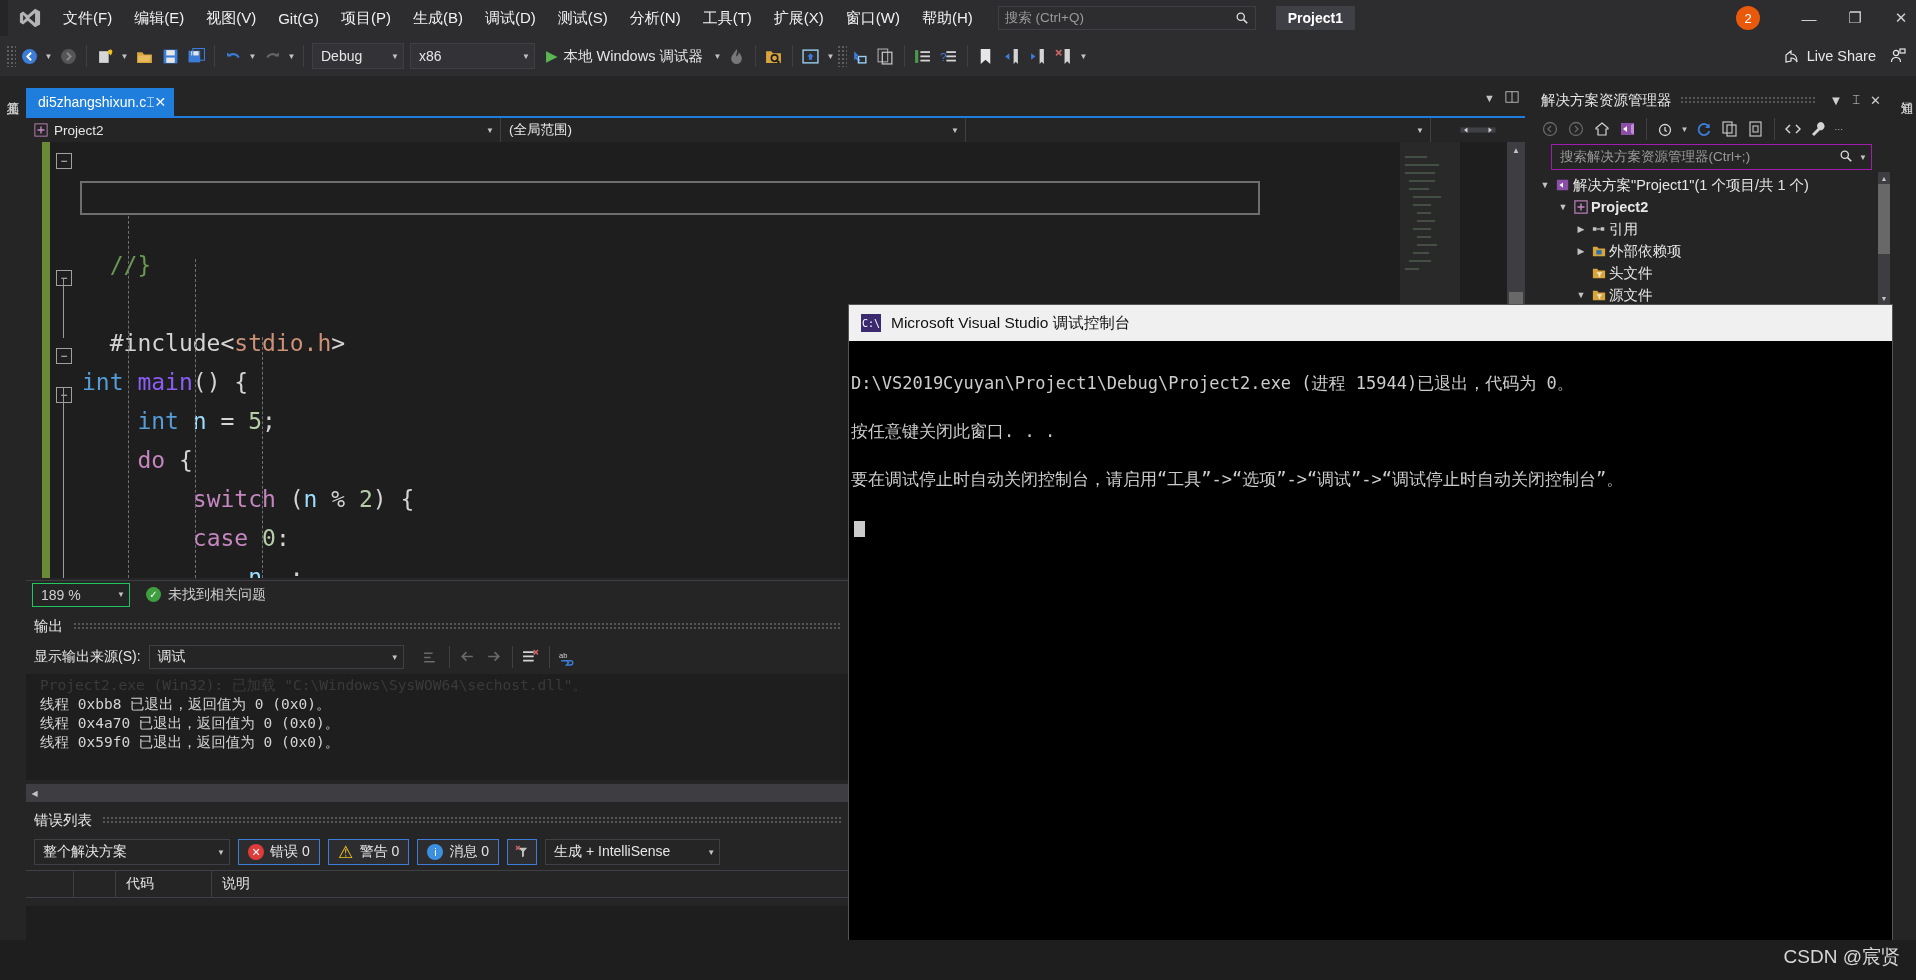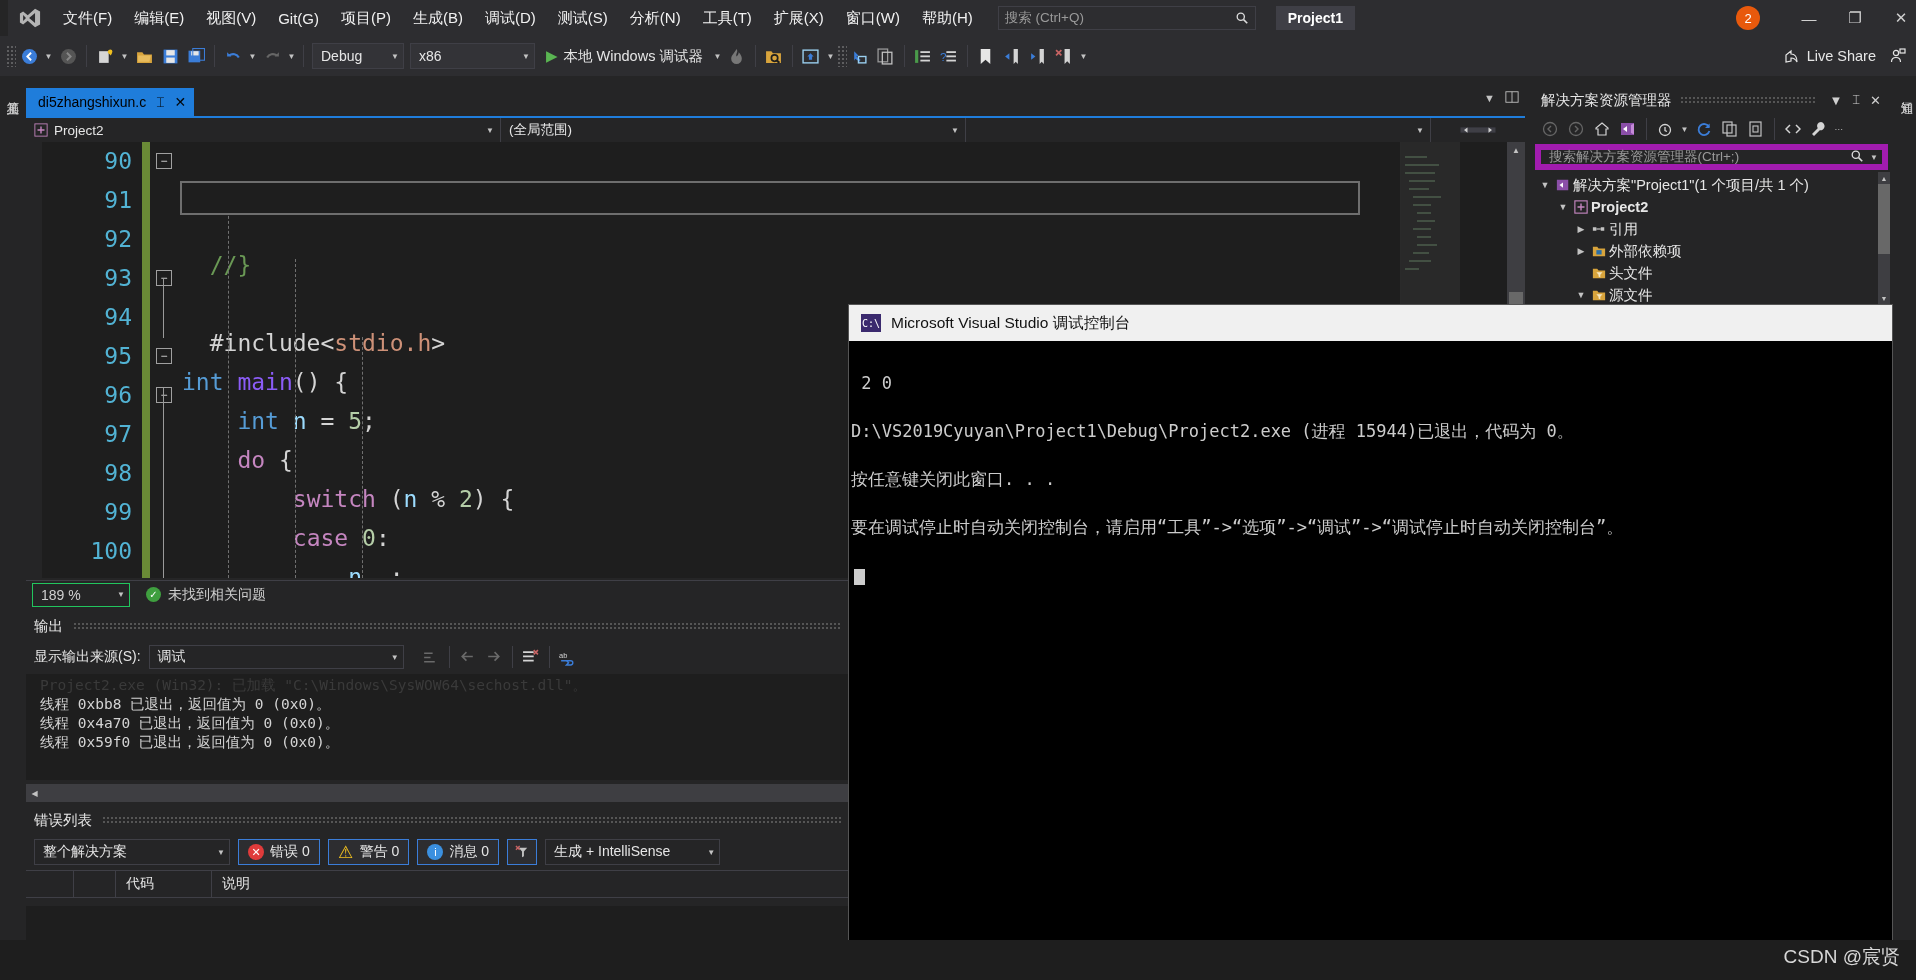--- a/index.html
+++ b/index.html
@@ -72,22 +72,22 @@
   }
   .vtab-label {
     writing-mode:vertical-rl; text-orientation:upright; letter-spacing:-1px;
     padding:6px 4px; white-space:nowrap;
   }
 
   
   .editor-wrap { position:absolute; left:26px; top:86px; width:1499px; height:514px; background:#252526; }
   .tabstrip { height:30px; display:flex; align-items:flex-end; position:relative; }
   .doc-tab {
-    height:28px; background:#1f7ddb; color:#000000; font-size:14px;
-    display:flex; align-items:center; padding:0 8px 0 12px; gap:10px;
+    height:28px; background:#1f7ddb; color:#ffffff; font-size:14px;
+    display:flex; align-items:center; padding:0 8px 0 12px; 
   }
   .doc-tab .pin, .doc-tab .x { font-size:14px; opacity:.95; }
   .tab-right-icons { position:absolute; right:6px; top:4px; display:flex; gap:10px; align-items:center; color:#c3c3c3; font-size:11px;}
   .navbar2 {
     height:26px; background:#252526; display:flex; align-items:center;
     border-top:2px solid #1f7ddb;
   }
   .nav-combo {
     height:24px; display:flex; align-items:center; padding:0 6px 0 8px; color:#e6e6e6; font-size:13.5px;
     border-right:1px solid #3f3f46;
@@ -222,21 +222,21 @@
     position:absolute; left:1531px; top:86px; width:361px; height:228px; background:#252526;
   }
   .se-title { height:28px; display:flex; align-items:center; color:#e6e6e6; font-size:14.5px; padding:0 6px 0 10px; }
   .se-title .dots { flex:1; height:8px; margin:0 8px;
      background-image:radial-gradient(#555 1px, transparent 1px); background-size:4px 4px; }
   .se-title .ti { padding:0 5px; color:#d0d0d0; font-size:13px; }
   .se-tools { height:30px; display:flex; align-items:center; padding-left:6px; }
   .se-tools .tb { width:26px; height:24px; display:flex; align-items:center; justify-content:center; }
   .se-tools svg { width:16px; height:16px; }
   .se-search {
-    height:26px; margin:0 4px; background:#252526; border:6px solid #a21caf; display:flex;
+    height:26px; margin:0 20px; background:#252526; border:1px solid #a21caf; display:flex;
     align-items:center; padding:0 4px 0 8px; color:#9a9a9a; font-size:13.5px;
   }
   .se-search .ph { flex:1; }
   .se-tree { position:relative; background:#252526; font-size:14.5px; color:#e6e6e6; padding-top:4px; }
   .tr { height:22px; display:flex; align-items:center; white-space:nowrap; }
   .tr .tw { width:16px; color:#c3c3c3; font-size:9px; display:flex; align-items:center; justify-content:center; }
   .tr .ti { width:20px; display:flex; align-items:center; justify-content:center; }
   .se-vscroll { position:absolute; right:2px; top:2px; width:12px; bottom:2px; background:#3e3e42; }
   .se-vscroll .thumb { position:absolute; left:0; width:12px; top:12px; height:70px; background:#686868;}
   .se-vscroll .arrow { position:absolute; left:0; width:12px; height:12px; color:#c3c3c3; font-size:7px; display:flex;align-items:center;justify-content:center;}
@@ -529,34 +529,20 @@
       <div class="nav-drag">
         <svg viewBox="0 0 40 16" width="40" height="14">
             <rect x="0" y="5" width="40" height="6" fill="#3f3f46"></rect>
             <path d="M4 8l4-3v6zM36 8l-4-3v6z" fill="#d0d0d0"></path>
           </svg>
       </div>
     </div>
 
     <div class="code-area">
       <div class="code-ind"></div>
-      <div class="gutter" id="gutter">
-          <div class="ln">90</div>
-          <div class="ln">91</div>
-          <div class="ln">92</div>
-          <div class="ln">93</div>
-          <div class="ln">94</div>
-          <div class="ln">95</div>
-          <div class="ln">96</div>
-          <div class="ln">97</div>
-          <div class="ln">98</div>
-          <div class="ln">99</div>
-          <div class="ln">100</div>
-          <div class="ln">101</div>
-        </div>
       <div class="changebar" id="changebar">
           <div class="seg"></div>
           <div class="seg"></div>
           <div class="seg"></div>
           <div class="seg"></div>
           <div class="seg"></div>
           <div class="seg"></div>
           <div class="seg"></div>
           <div class="seg"></div>
           <div class="seg"></div>
@@ -874,21 +860,20 @@
   <div class="right-vtab">
     <span>通知</span>
   </div>
 
   <div class="console">
     <div class="console-title">
       <span class="cicon">C:\</span>
       <span class="ct">Microsoft Visual Studio 调试控制台</span>
     </div>
     <div class="console-body">
-<div> 2 0</div>
 <div>D:\VS2019Cyuyan\Project1\Debug\Project2.exe (进程 15944)已退出，代码为 0。</div>
 <div>按任意键关闭此窗口. . .</div>
 <div>要在调试停止时自动关闭控制台，请启用“工具”-&gt;“选项”-&gt;“调试”-&gt;“调试停止时自动关闭控制台”。</div>
 <div><span class="cursor-blk"></span></div>
     </div>
   </div>
 
   <div class="bottom-strip"></div>
   <div class="watermark">CSDN @宸贤</div>
 </div>

